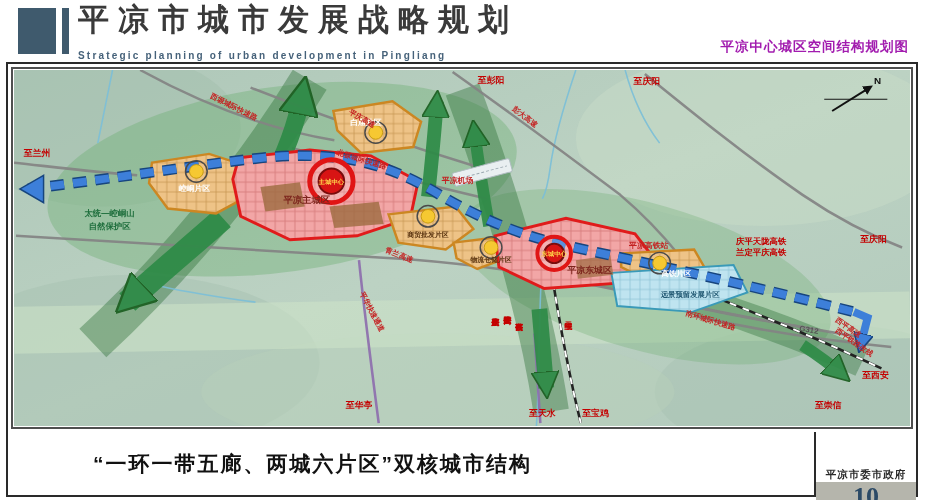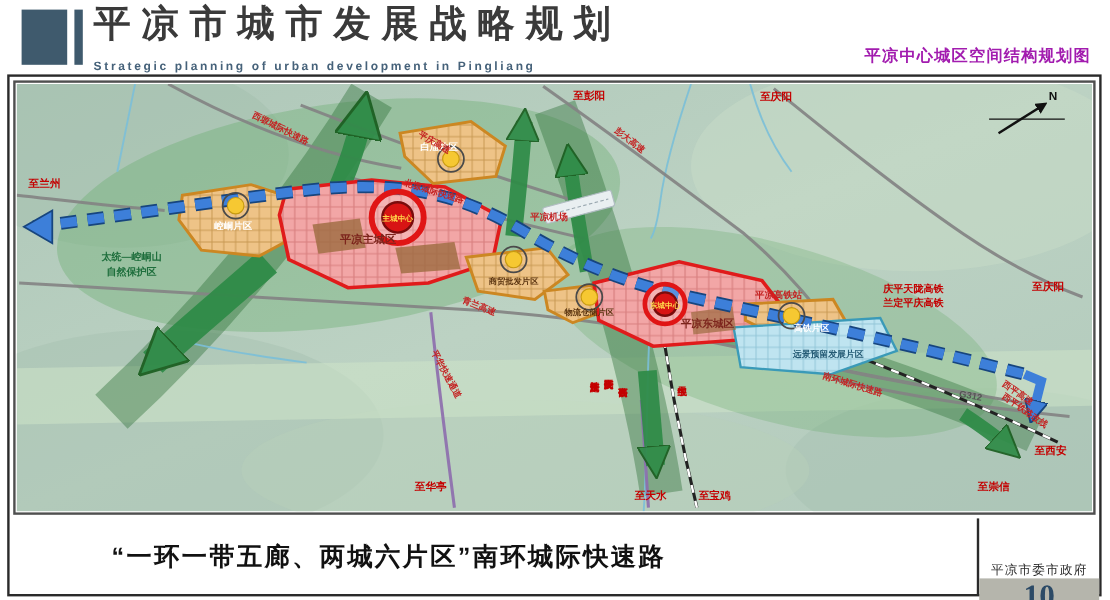--- a/index.html
+++ b/index.html
@@ -17,21 +17,21 @@
   .frame{position:absolute;left:6px;right:7px;top:62px;bottom:3px;border:2px solid #2a2a2a;background:#fff;
          display:flex;flex-direction:column;}
   .map-wrap{flex:1;margin:3px;border:2px solid #4f4f4f;background:#fff;padding:1px;min-height:0;}
   .map-wrap svg{display:block;width:100%;height:100%;}
   
   .footer-row{height:63px;display:flex;align-items:stretch;}
   .caption{flex:1;display:flex;align-items:center;padding-left:85px;
            font-size:21px;font-weight:bold;color:#111;letter-spacing:2px;white-space:nowrap;}
   .stamp{width:100px;border-left:2px solid #2a2a2a;display:flex;flex-direction:column;}
   .agency{height:20px;display:flex;align-items:center;justify-content:center;
-          font-size:10.5px;font-weight:normal;color:#2b2b2b;letter-spacing:1px;margin-top:36px;}
+          font-size:10.5px;font-weight:bold;color:#2b2b2b;letter-spacing:1px;margin-top:36px;}
   .pageno{flex:1;background:#b5b5ac;display:flex;align-items:center;justify-content:center;
           font-family:"Liberation Serif","DejaVu Serif",serif;
           font-size:26px;font-weight:bold;color:#2c4a66;}
   svg text{font-family:"Liberation Sans","DejaVu Sans",sans-serif;}
 </style>
 </head>
 <body>
 
 <div class="page">
 
@@ -236,21 +236,21 @@
             <text x="512" y="253" fill="#c40000" font-size="8" font-weight="bold" text-anchor="start" style="writing-mode:vertical-rl;">西平高铁</text>
             <text x="500" y="246" fill="#c40000" font-size="8" font-weight="bold" text-anchor="start" style="writing-mode:vertical-rl;">庆平天陇高铁</text>
             <text x="488" y="248" fill="#c40000" font-size="8" font-weight="bold" text-anchor="start" style="writing-mode:vertical-rl;">兰定平庆高铁</text>
             <text x="562" y="252" fill="#c40000" font-size="8" font-weight="bold" text-anchor="start" style="writing-mode:vertical-rl;">宝中二线</text>
             <text x="876" y="14" fill="#111111" font-size="10" font-weight="bold" text-anchor="middle">N</text>
           </g>
       </svg>
     </div>
 
     <div class="footer-row">
-      <div class="caption">“一环一带五廊、两城六片区”南环城际快速路</div>
+      <div class="caption">“一环一带五廊、两城六片区”双核城市结构</div>
       <div class="stamp">
         <div class="agency">平凉市委市政府</div>
         <div class="pageno">10</div>
       </div>
     </div>
   </div>
 
 </div>
 
 </body></html>

